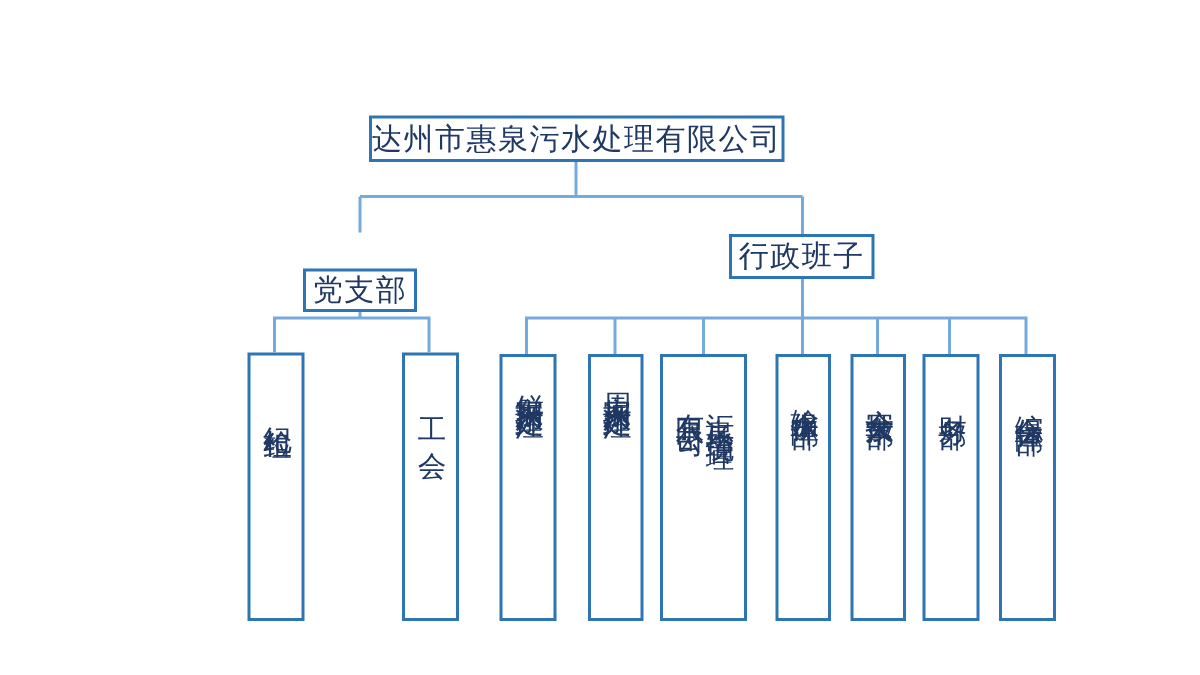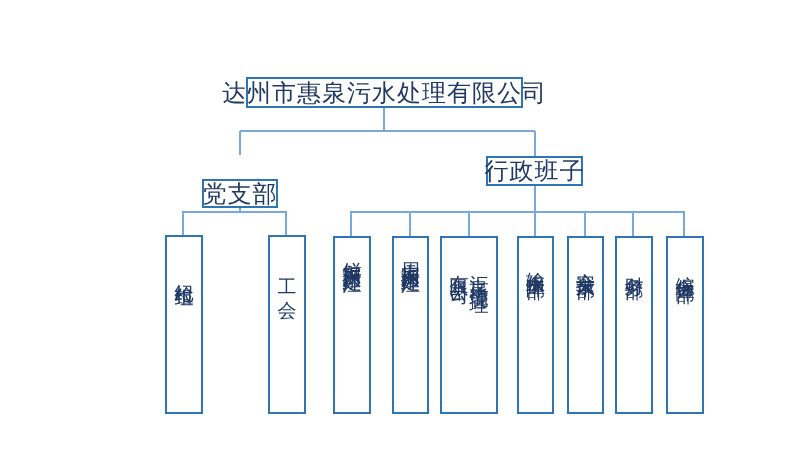--- a/index.html
+++ b/index.html
@@ -29,21 +29,21 @@
   .node {
     position: absolute;
     border: 2px solid var(--box-border);
     background: var(--background);
     color: var(--text);
     display: flex;
     align-items: center;
     justify-content: center;
   }
   .hnode .label {
-    font-size: 24px;
+    font-size: 20px;
     line-height: 1;
     white-space: nowrap;
     letter-spacing: 1px;
   }
   .vnode {
     align-items: flex-start;
   }
   .vnode .label {
     writing-mode: vertical-rl;
     text-orientation: upright;

